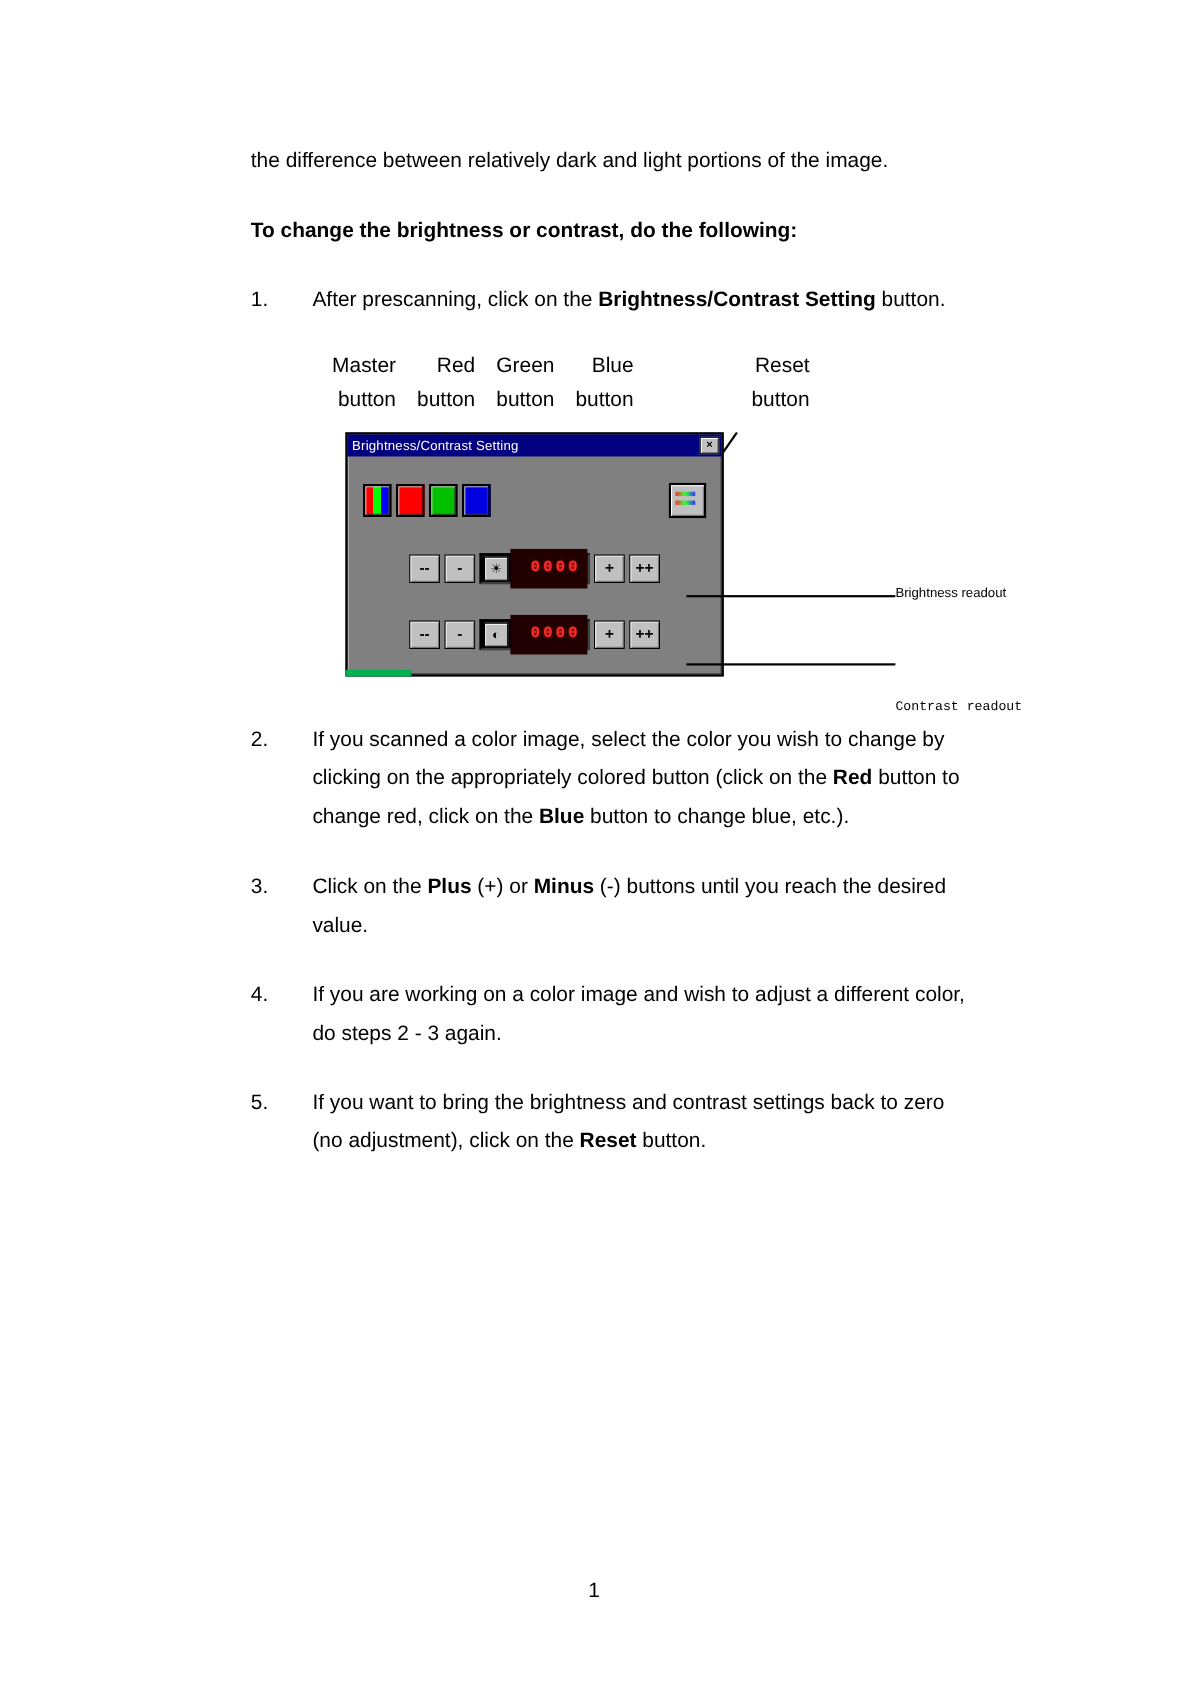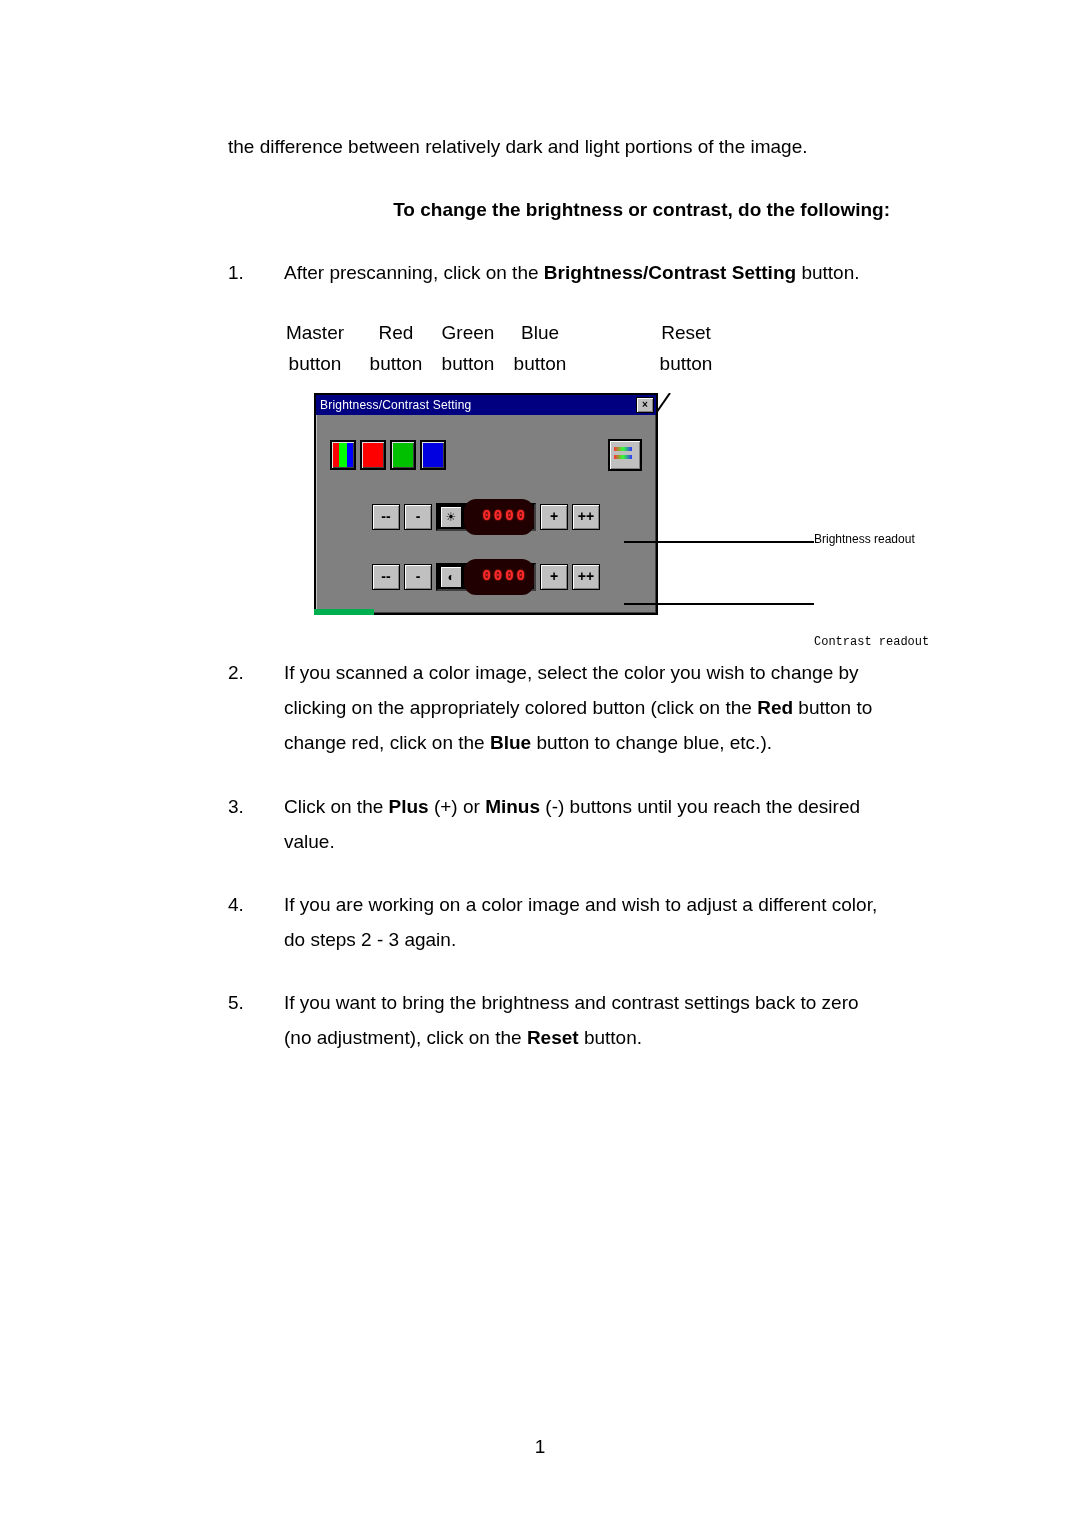--- a/index.html
+++ b/index.html
@@ -12,32 +12,32 @@
   .page {
     width: 1080px;
     height: 1528px;
     position: relative;
     box-sizing: border-box;
     padding: 110px 190px 80px 228px;
     font-size: 19px;
     line-height: 1.85;
   }
   .para { margin-bottom: 28px; }
-  .bold { font-weight: bold; text-align: right; }
+  .bold { font-weight: bold; }
   .ol { margin-left: 0; }
   .ol-item { display: flex; margin-bottom: 28px; }
   .ol-num { width: 56px; flex: 0 0 56px; }
   .ol-body { flex: 1; }
   .col-labels {
     display: flex;
     align-items: flex-end;
     margin-left: 42px;
     font-size: 19px;
   }
-  .col-labels .grp { text-align: center; line-height: 1.6; }
+  .col-labels .grp { text-align: right; line-height: 1.6; }
   .grp-master { width: 90px; }
   .grp-small  { width: 72px; }
   .grp-reset  { width: 100px; margin-left: 60px; }
   .figure-wrap {
     position: relative;
     margin-top: 6px;
     margin-left: 86px;
     width: 700px;
   }
   
@@ -121,21 +121,21 @@
   }
   .readout .digits {
     font-family: "Courier New", monospace;
     color: #ff2a2a;
     background: #200000;
     letter-spacing: 3px;
     padding: 5px 6px;
     font-weight: bold;
     font-size: 14px;
     text-shadow: 0 0 2px #ff2a2a;
-    width: 58px; text-align:right;border-radius:12px;
+    width: 58px; text-align:right;
   }
   .green-strip {
     position:absolute; left:-2px; bottom:-2px; width:60px; height:6px;
     background:#00b050;
   }
   
   .callout-line {
     position:absolute; height:2px; background:#000;
   }
   .callout-text {

